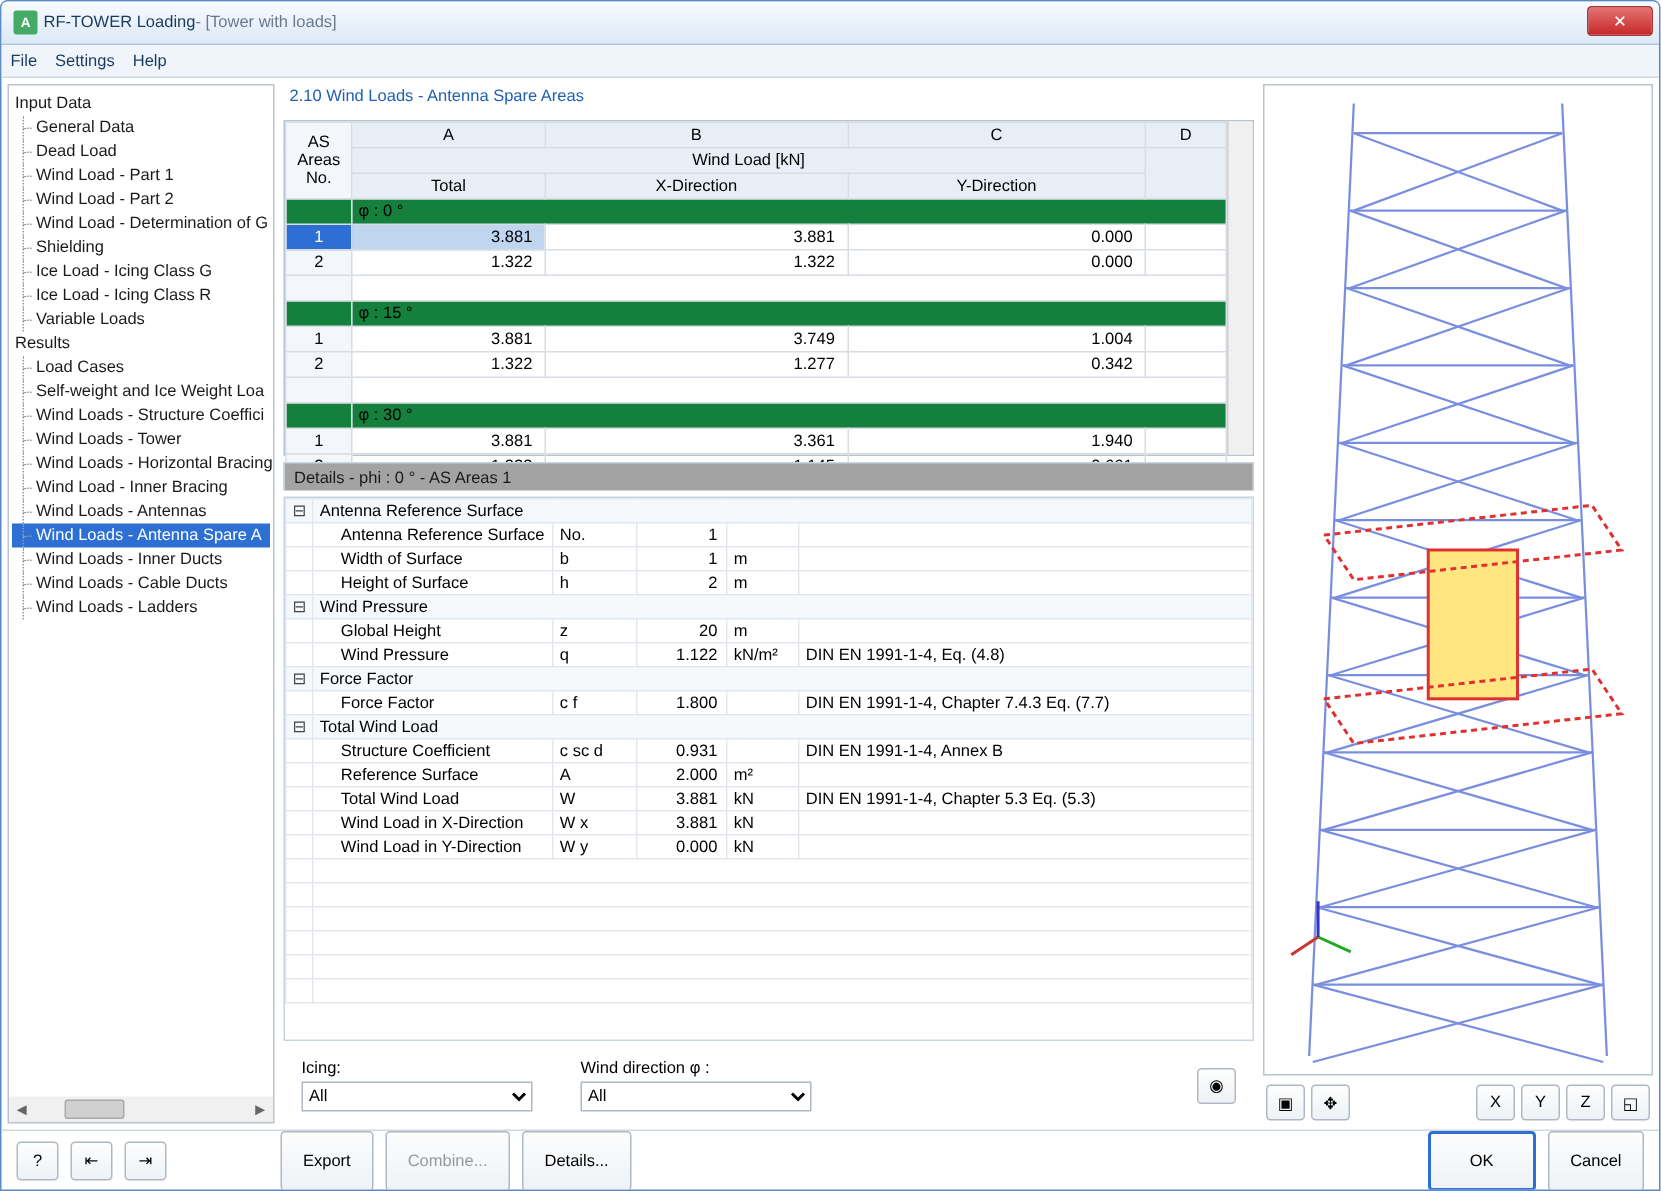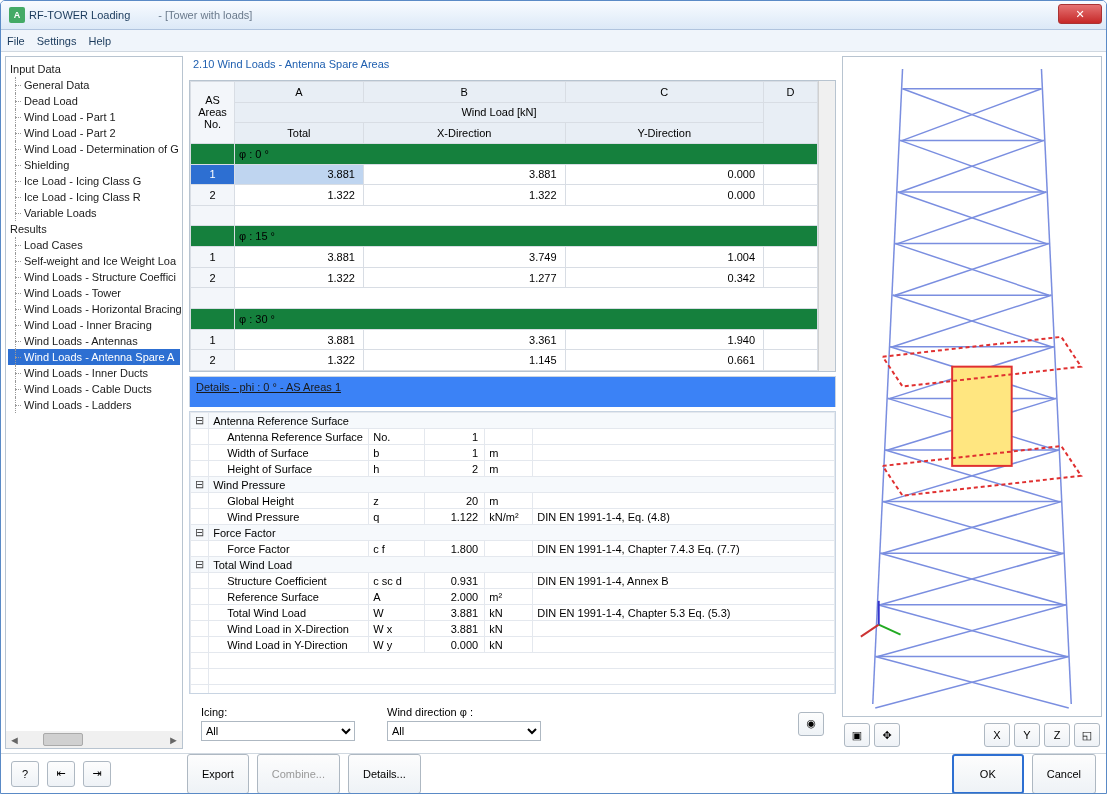--- a/index.html
+++ b/index.html
@@ -2,21 +2,21 @@
 <html><head>
 <meta charset="utf-8">
 <style>
 * { box-sizing: border-box; margin: 0; padding: 0; font-family: "Segoe UI", Tahoma, Arial, sans-serif; font-size: 11px; }
 body { background: #fff; width: 1107px; height: 794px; overflow: hidden; border: 1px solid #5a8ac6; border-radius: 5px 5px 0 0; }
 
 
 .titlebar { height: 29px; background: linear-gradient(#f8fbff,#dce9f7); display: flex; align-items: center; padding: 0 4px; border-bottom: 1px solid #b0c4de; position: relative; }
 .titlebar .app-icon { width: 16px; height: 16px; margin: 0 4px; background: #4a6; border-radius: 2px; display: flex; align-items: center; justify-content: center; color: #fff; font-size: 9px; font-weight: bold; }
 .titlebar .title-text { color: #1a3a5c; }
-.titlebar .doc-text { color: #6a7a8c; margin-left: 28px; }
+.titlebar .doc-text { color: #6a7a8c; }
 .close-btn { position: absolute; right: 4px; top: 3px; width: 44px; height: 20px; background: linear-gradient(#e57373,#c62828); border: 1px solid #a33; border-radius: 3px; display: flex; align-items: center; justify-content: center; color: #fff; font-size: 12px; cursor: pointer; }
 
 
 .menubar { height: 22px; background: #f0f5fb; display: flex; align-items: center; padding: 0 6px; gap: 12px; border-bottom: 1px solid #d0d8e0; }
 .menubar span { color: #1a3a5c; cursor: default; }
 
 
 .main { display: flex; height: calc(100% - 29px - 22px - 40px); padding: 4px; gap: 6px; }
 
 
@@ -29,34 +29,34 @@
 .tree-scroll { position: absolute; left: 0; right: 0; bottom: 0; height: 17px; background: #f0f0f0; display: flex; align-items: center; }
 .tree-scroll .thumb { width: 40px; height: 13px; margin-left: 20px; background: #d0d0d0; border: 1px solid #aaa; border-radius: 2px; }
 .tree-scroll .arrow { width: 17px; height: 17px; display: flex; align-items: center; justify-content: center; color: #666; }
 
 
 .mid-col { flex: 1; display: flex; flex-direction: column; gap: 4px; min-width: 0; }
 
 .section-title { color: #2060b0; font-size: 11px; padding: 2px 4px 6px 4px; }
 
 
-.grid-wrap { border: 1px solid #b8c4d0; background: #fff; height: 292px; display: flex; }
+.grid-wrap { border: 1px solid #b8c4d0; background: #fff; height: 224px; display: flex; }
 .grid { flex: 1; border-collapse: collapse; }
 .grid th, .grid td { border: 1px solid #d8dde4; padding: 1px 4px; height: 17px; }
 .grid th { background: #f3f6fa; font-weight: normal; }
 .grid .col-hdr { background: #e8eef5; text-align: center; }
 .grid .row-hdr { background: #f3f6fa; text-align: center; width: 38px; }
 .grid .row-hdr.selected { background: #2d6fd2; color: #fff; }
 .grid .group-row td { background: #15803d; text-align: left; }
 .grid .num { text-align: right; padding-right: 8px; }
 .grid .sel-cell { background: #bfd5f0; }
 .grid-scroll { width: 17px; background: #f0f0f0; border-left: 1px solid #d0d0d0; }
 
 
-.details-title { color: #1a1a1a; padding: 4px 6px 14px 6px; background: #3b82f6; border: 1px solid #c8d4e2; border-bottom: none; text-decoration: underline; }
+.details-title { color: #1a1a1a; padding: 4px 6px 2px 6px; background: #a3a3a3; border: 1px solid #c8d4e2; border-bottom: none; }
 .details-wrap { border: 1px solid #c8d4e2; background: #fff; flex: 1; overflow: hidden; }
 .details { width: 100%; border-collapse: collapse; }
 .details td { border: 1px solid #e4e8ee; padding: 1px 4px; height: 16px; }
 .details .sect td { background: #f6f9fc; }
 .details .exp { width: 12px; text-align: center; color: #444; }
 .details .lbl { width: 160px; }
 .details .lbl-indent { padding-left: 18px; }
 .details .sym { width: 56px; }
 .details .val { width: 60px; text-align: right; padding-right: 6px; }
 .details .unit { width: 48px; }

